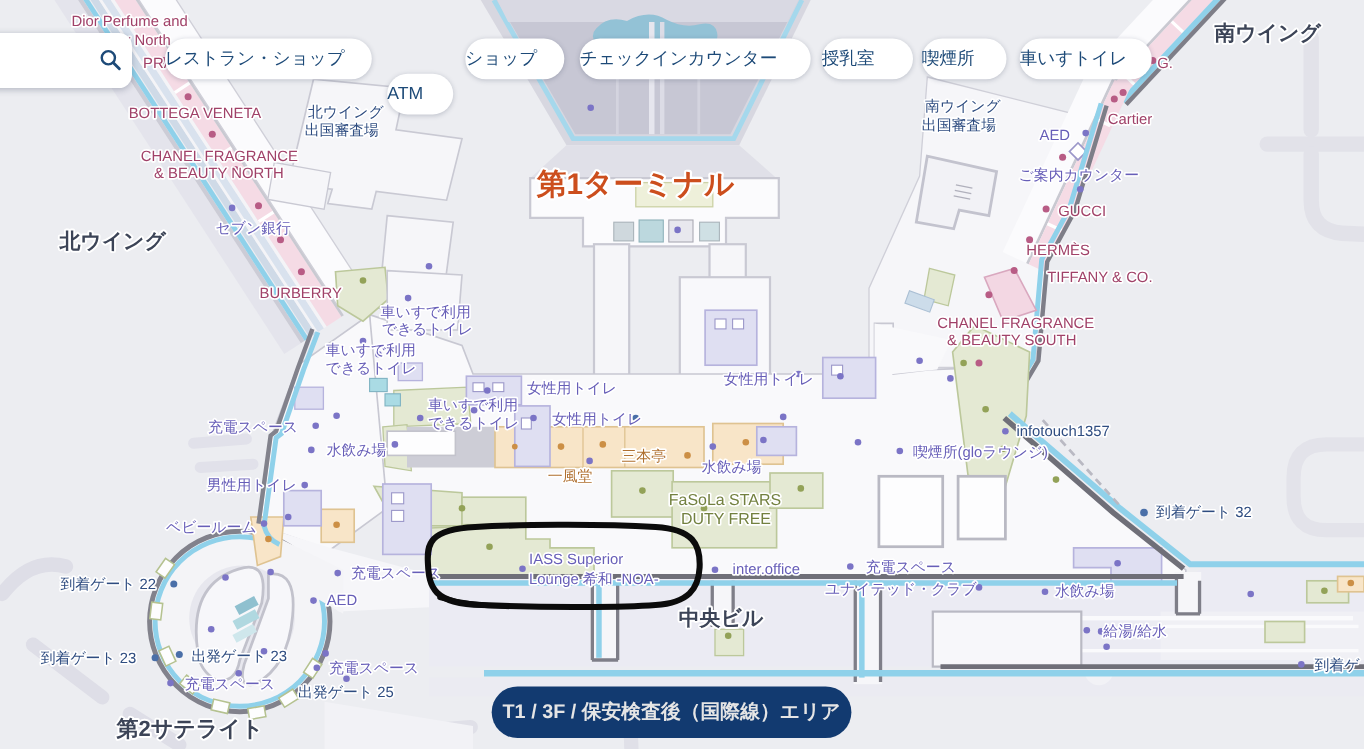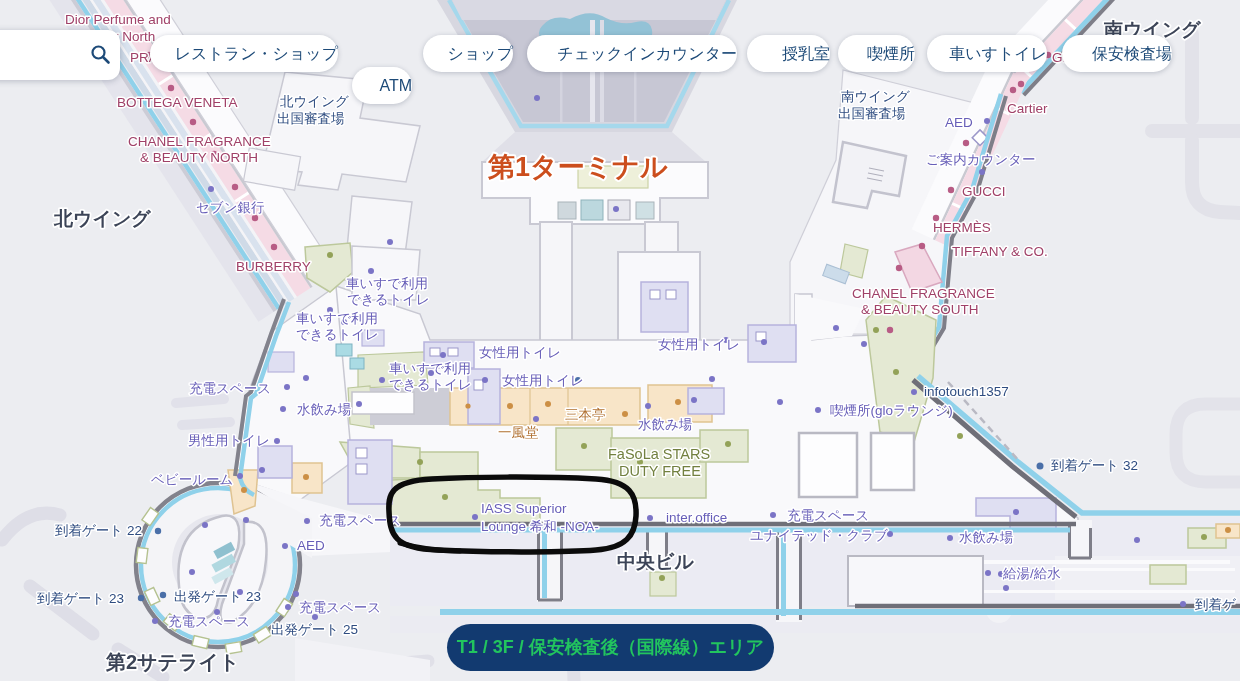--- a/index.html
+++ b/index.html
@@ -1,18 +1,18 @@
 <!DOCTYPE html>
 <html><head>
 <meta charset="utf-8">
 <style>
 html,body{margin:0;padding:0;width:1240px;height:681px;overflow:hidden;background:#ecedf1;font-family:"Liberation Sans",sans-serif;}
 #stage{position:relative;width:1240px;height:681px;}
 #mapsvg{position:absolute;left:0;top:0;}
-.pill{position:absolute;top:35px;height:37px;line-height:37px;background:#fff;border-radius:19px;box-shadow:0 1px 5px rgba(40,50,80,.25);color:#1d4a78;font-size:16px;text-align:right;white-space:nowrap;}
+.pill{position:absolute;top:35px;height:37px;line-height:37px;background:#fff;border-radius:19px;box-shadow:0 1px 5px rgba(40,50,80,.25);color:#1d4a78;font-size:16px;text-align:left;white-space:nowrap;}
 .t{font:13.5px "Liberation Sans",sans-serif;fill:#675eb8;paint-order:stroke;stroke:#fff;stroke-width:3px;stroke-linejoin:round;}
 .nv{fill:#2e4c80;}
 .mr{fill:#a04168;}
 .br{fill:#b07030;}
 .ol{fill:#72803f;font-size:14.5px;}
 .big{font:bold 19px "Liberation Sans",sans-serif;fill:#3c4457;paint-order:stroke;stroke:#fff;stroke-width:3.5px;stroke-linejoin:round;}
 </style>
 </head>
 <body>
 <div id="stage">
@@ -639,16 +639,15 @@
 <div class="pill" style="left:423px;width:90px;">ショップ</div>
 
 <div class="pill" style="left:527px;width:210px;">チェックインカウンター</div>
 
 <div class="pill" style="left:747px;width:83px;">授乳室</div>
 
 <div class="pill" style="left:838px;width:77px;">喫煙所</div>
 
 <div class="pill" style="left:927px;width:120px;">車いすトイレ</div>
 
-<div class="pill" style="left:1062px;width:110px;">保安検査場</div>
-
-<div style="position:absolute;left:447px;top:624px;width:327px;height:47px;line-height:47px;background:#123a70;border-radius:24px;color:#22c55e;font-size:18px;letter-spacing:0;font-weight:bold;text-align:center;">T1 / 3F / 保安検査後（国際線）エリア</div>
+
+<div style="position:absolute;left:447px;top:624px;width:327px;height:47px;line-height:47px;background:#123a70;border-radius:24px;color:#e5e5e5;font-size:18px;letter-spacing:0;font-weight:bold;text-align:center;">T1 / 3F / 保安検査後（国際線）エリア</div>
 </div>
 
 </body></html>

